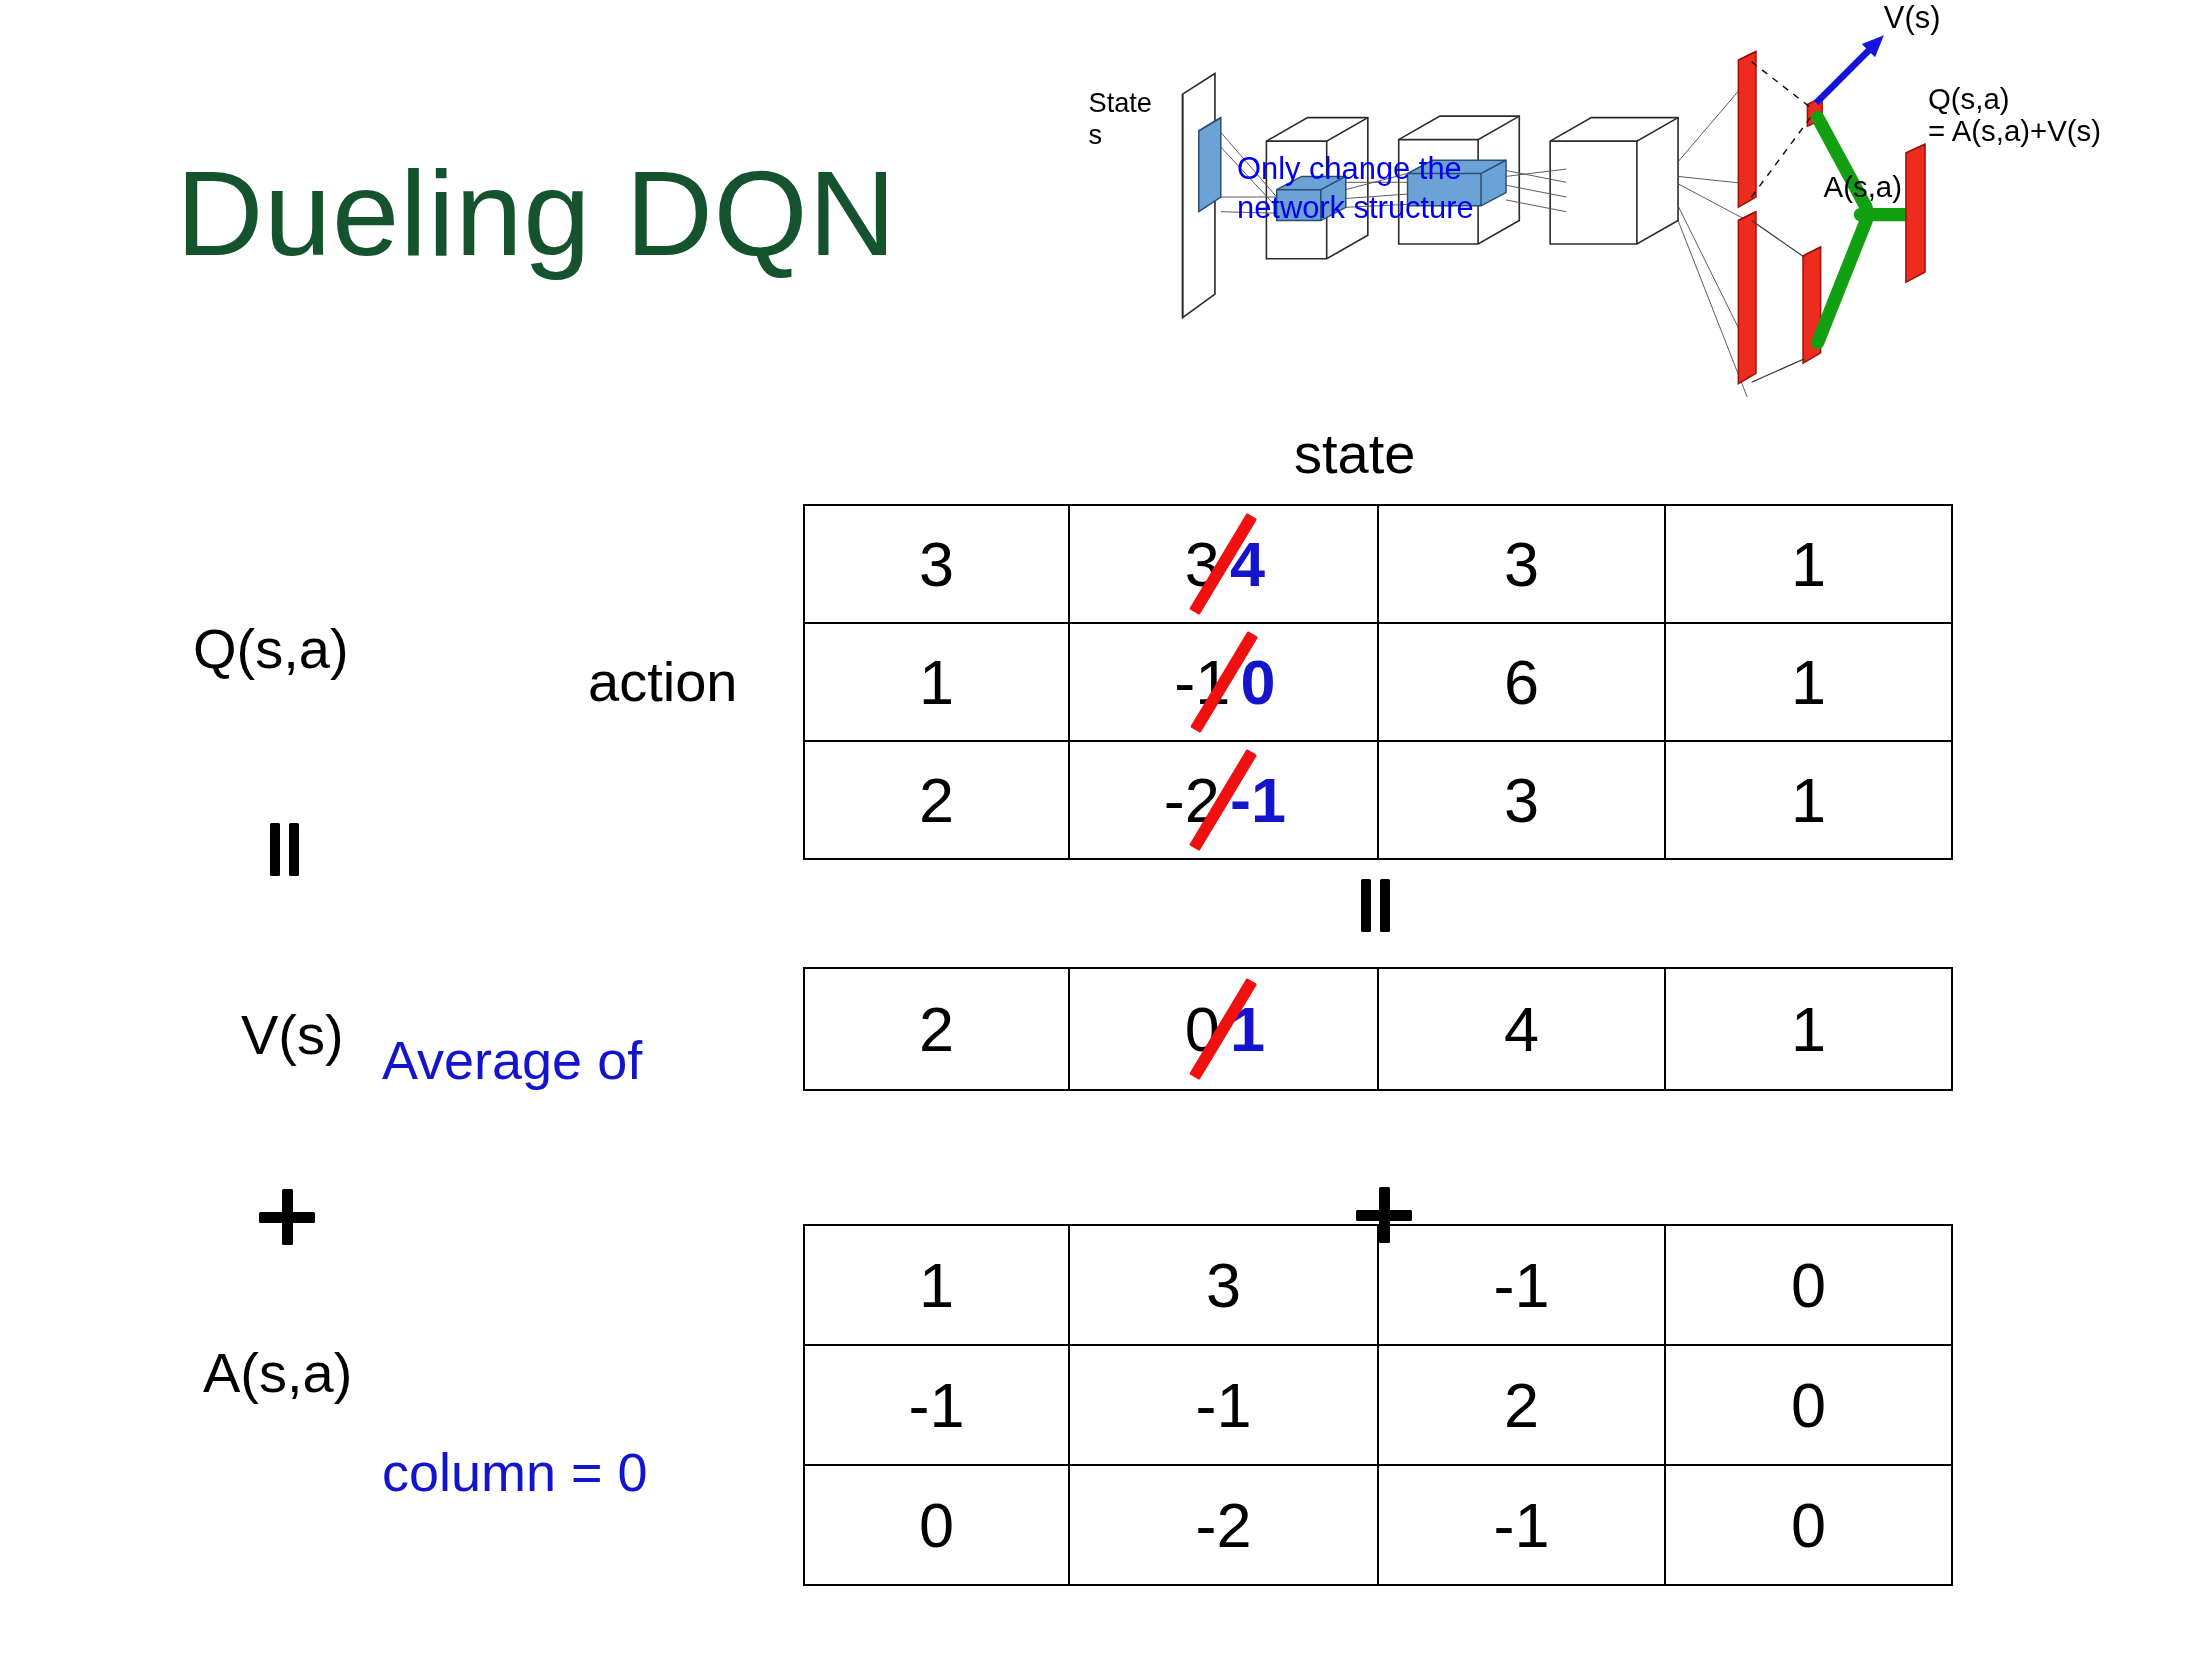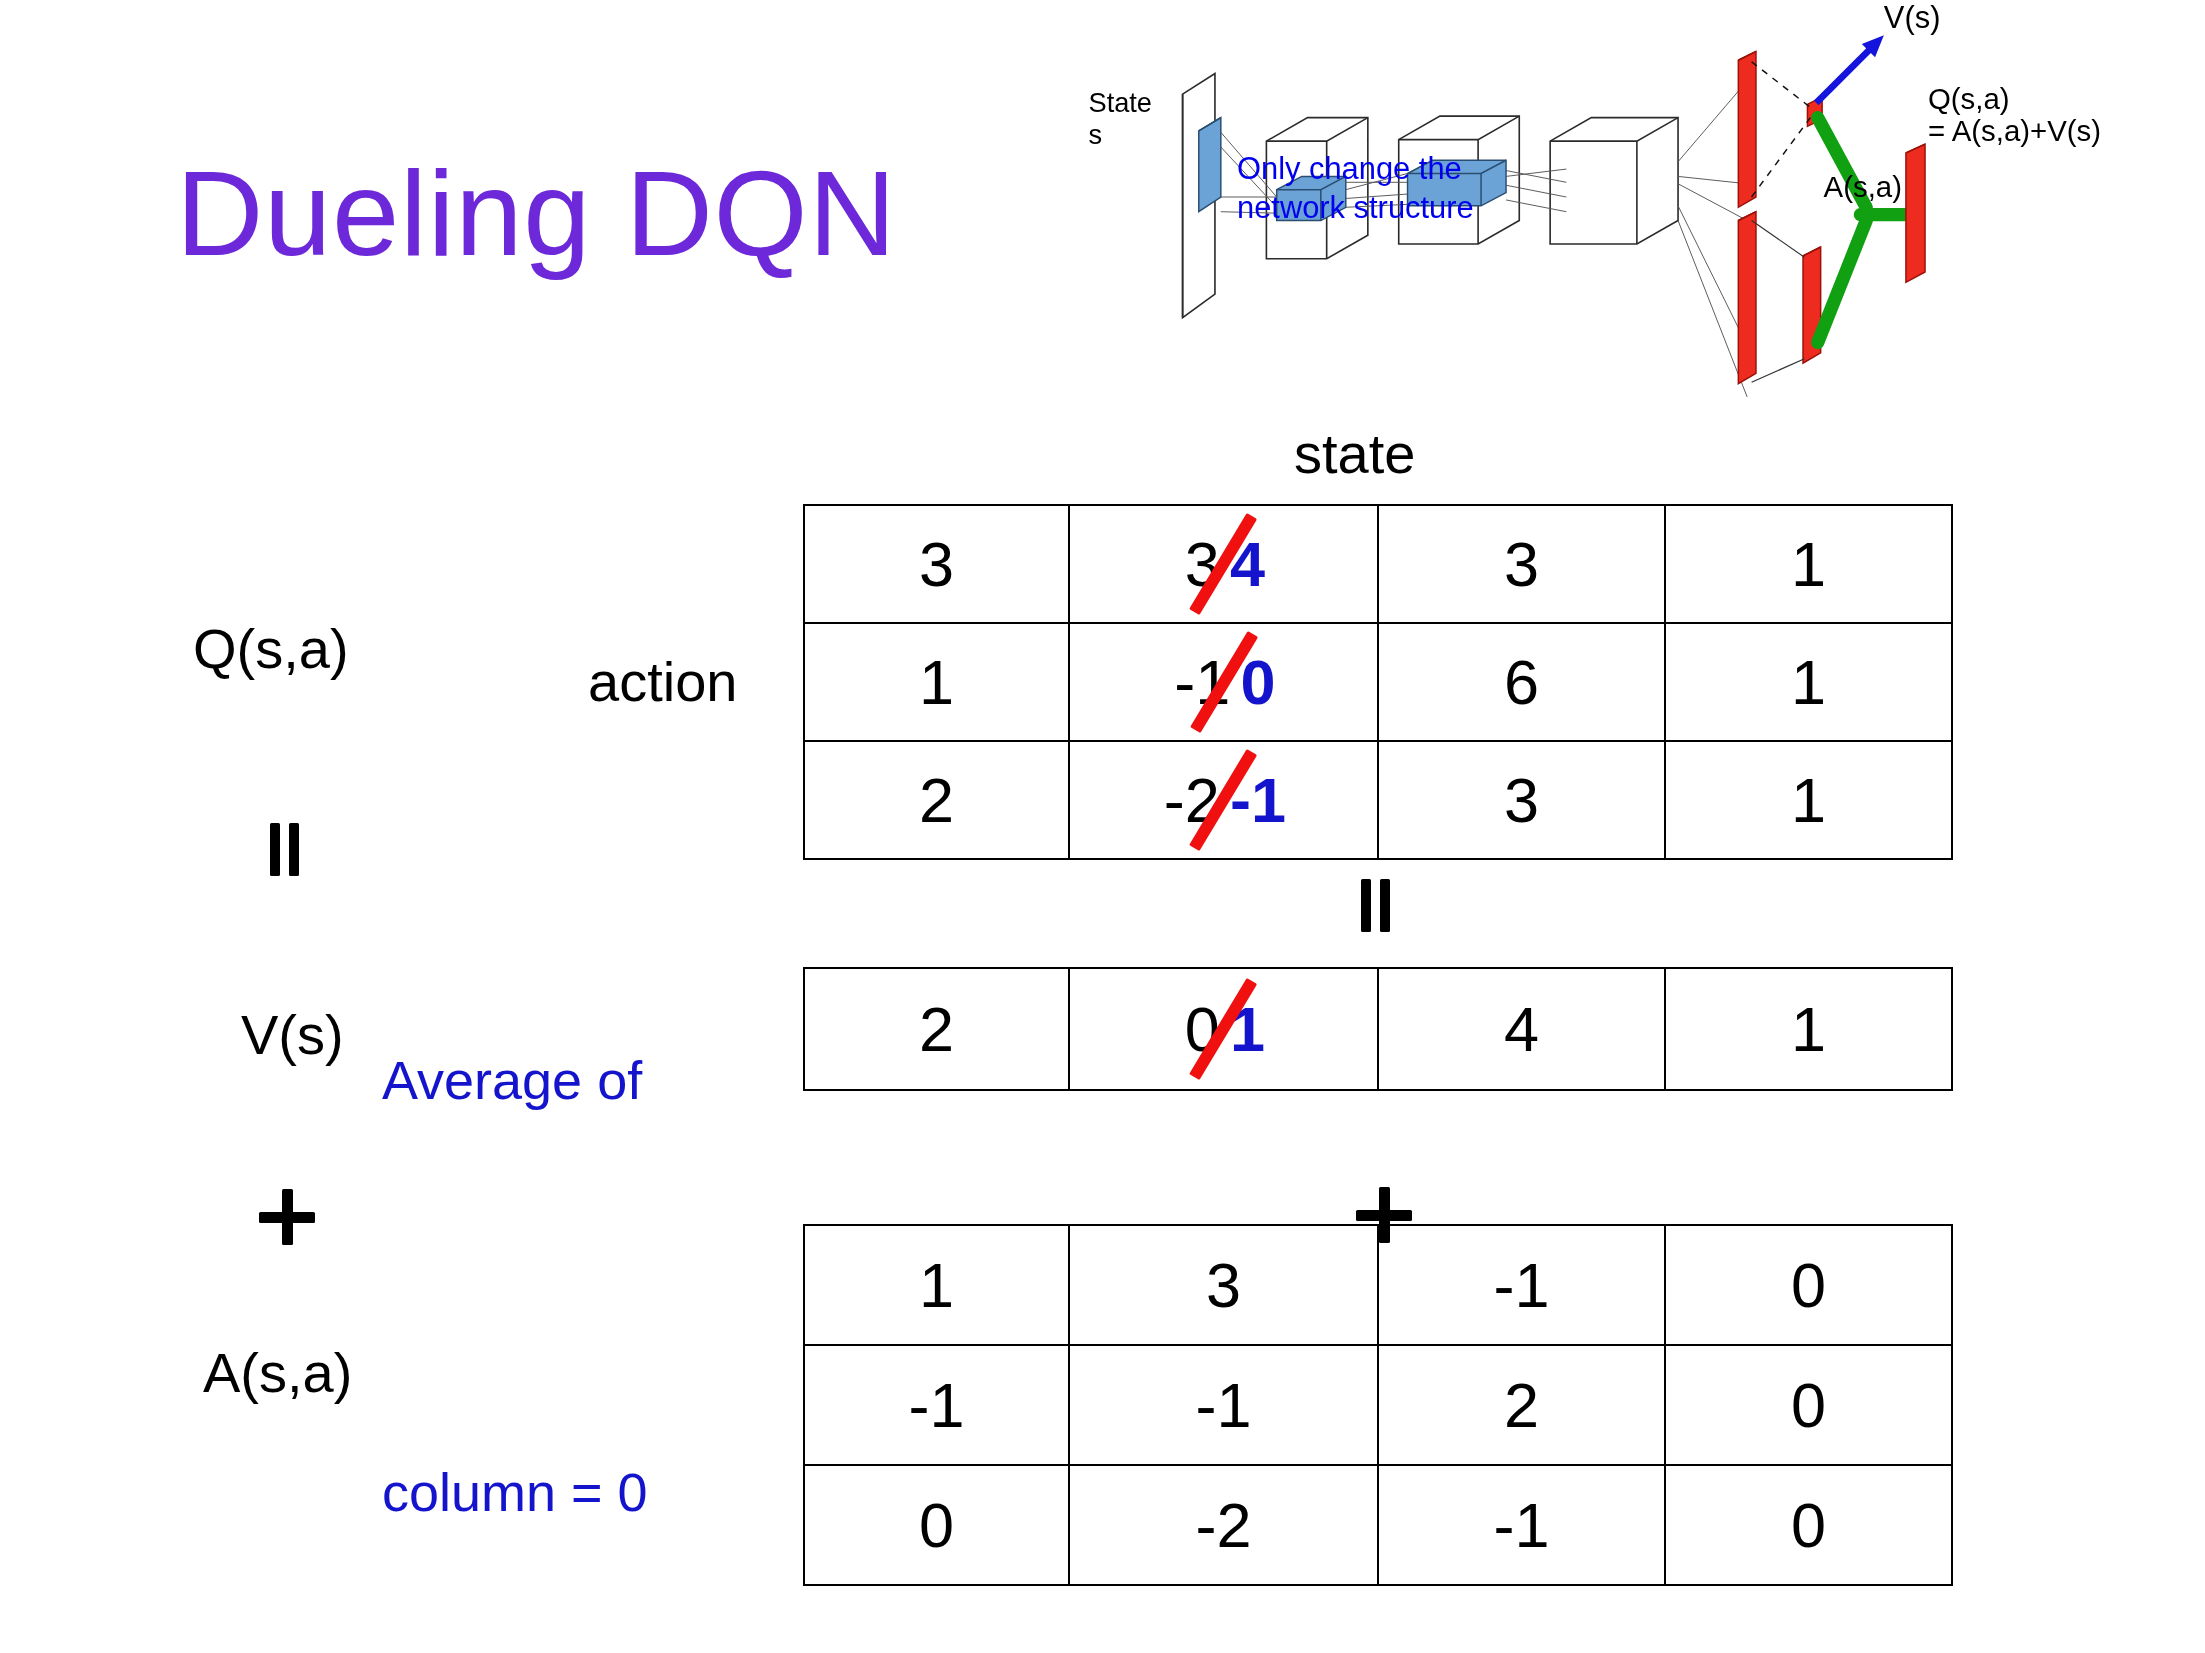--- a/index.html
+++ b/index.html
@@ -10,21 +10,21 @@
     overflow:hidden;
     position:relative;
   }
   .abs{position:absolute;}
 
   
   #slide-title{
     left:176px;top:153px;
     font-size:121px;
     font-weight:400;
-    color:#6d28d9;
+    color:#14532d;
     letter-spacing:0.7px;
     white-space:nowrap;
     line-height:1;
   }
 
   
   #network-diagram{
     left:1081px;top:0px;
     width:1125px;height:419px;
   }
@@ -35,21 +35,20 @@
   
   .lbl{
     color:#000;
     white-space:nowrap;
     line-height:1;
   }
   .blue-note{
     color:#1414cc;
     line-height:1.18;
     white-space:nowrap;
-    margin-top:20px;
   }
 
   #state-label{left:1294px;top:426px;font-size:56px;}
   #q-label{left:193px;top:621px;font-size:56px;}
   #action-label{left:588px;top:654px;font-size:56px;}
   #v-label{left:241px;top:1007px;font-size:56px;}
   #a-label{left:203px;top:1345px;font-size:56px;}
 
   #avg-note{left:382px;top:1029px;font-size:54px;}
   #sum-note{left:382px;top:1441px;font-size:54px;}

